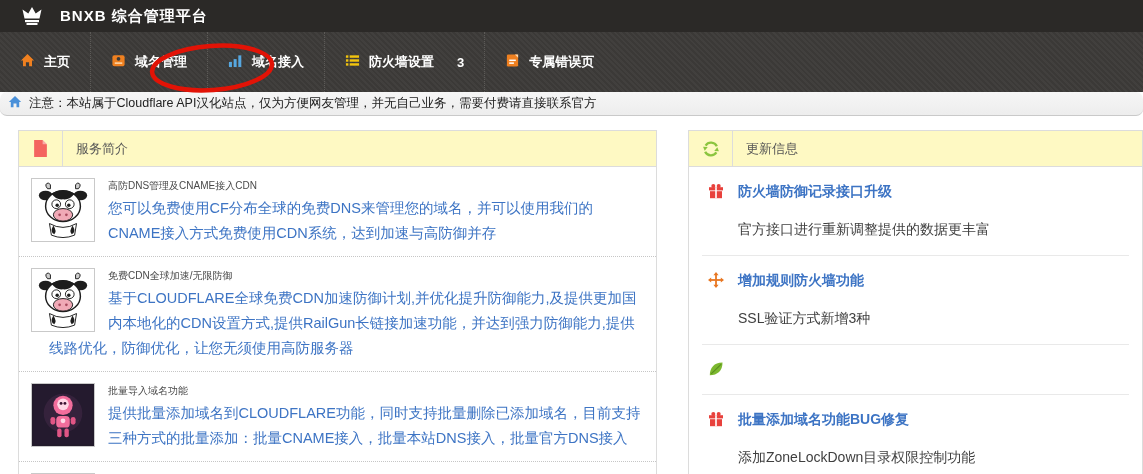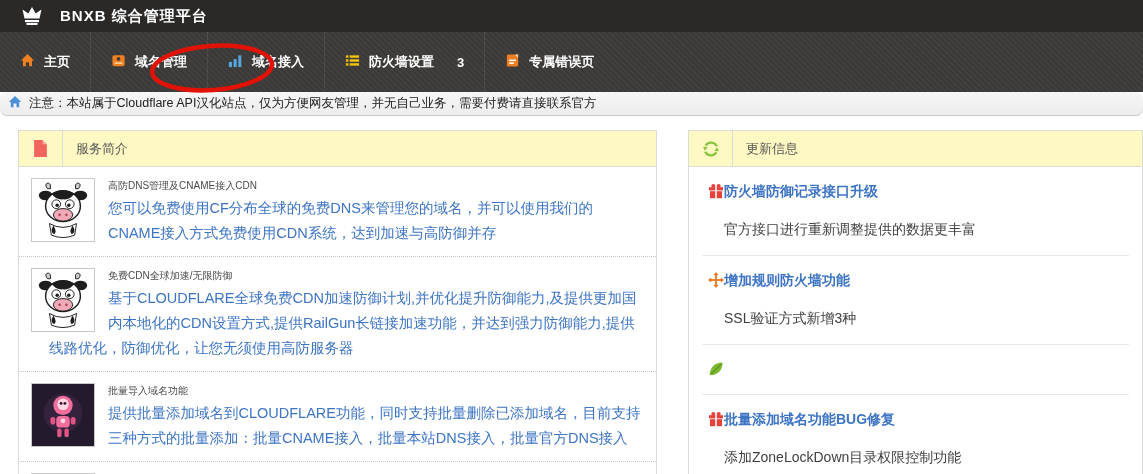--- a/index.html
+++ b/index.html
@@ -69,21 +69,21 @@
     border: 1px solid #c9c9c9; background: #fff;
     display: flex; align-items: center; justify-content: center; overflow: hidden;
   }
   .svc-title { font-size: 10px; color: #4a4a4a; line-height: 20px; padding-left: 40px; }
   .svc-desc  { font-size: 14.5px; color: #3d74c4; line-height: 25px; margin-left: 18px; }
 
   
   .upd-item {
     margin: 0 13px; padding: 15px 2px 17px 6px;
     border-bottom: 1px solid #e9e9e9;
-    display: flex; align-items: flex-start;
+    display: flex; gap: 14px; align-items: flex-start;
   }
   .upd-item:last-child { border-bottom: none; }
   .upd-ico { flex: 0 0 auto; margin-top: 1px; display: flex; }
   .upd-title { font-size: 14px; font-weight: bold; color: #3d74c4; line-height: 18px; cursor: pointer; }
   .upd-desc  { font-size: 14px; color: #3f3f3f; margin-top: 20px; line-height: 18px; }
 </style>
 </head>
 <body>
 
 <header class="topbar">

